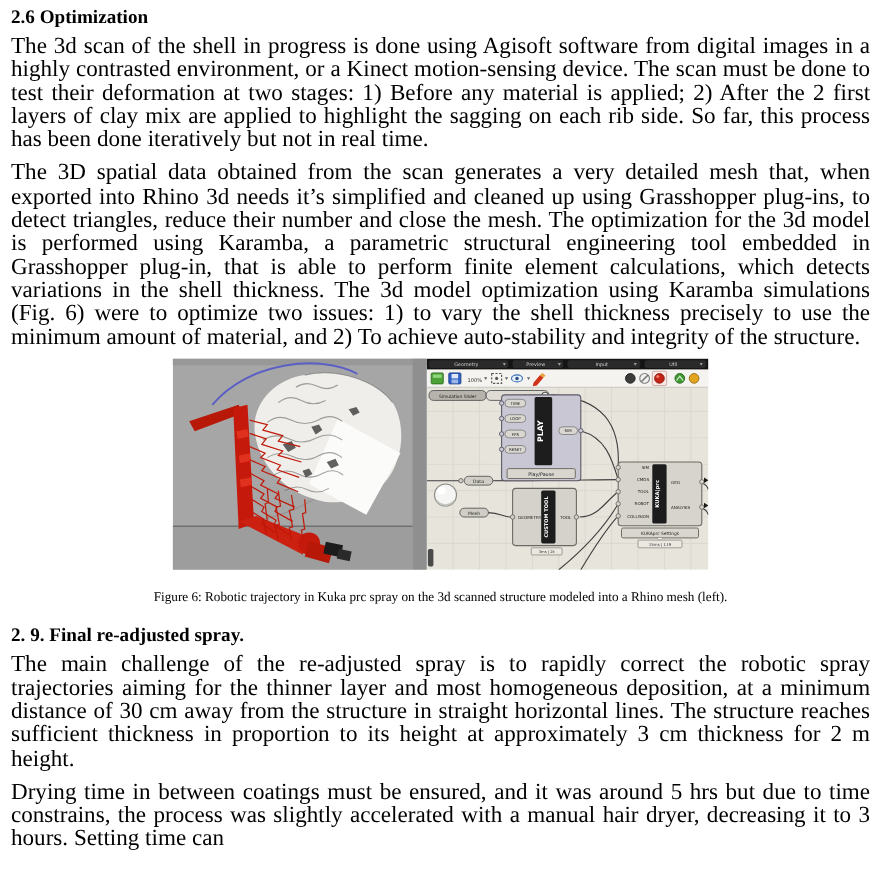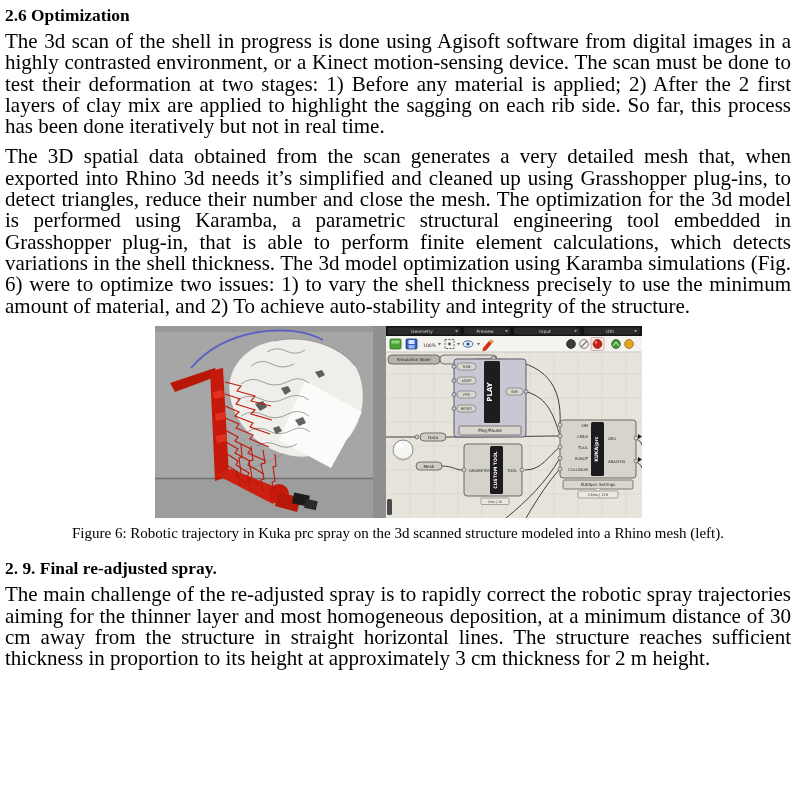--- a/index.html
+++ b/index.html
@@ -1,24 +1,24 @@
 <!DOCTYPE html>
 <html><head>
 <meta charset="utf-8">
 <style>
   html,body{margin:0;padding:0;background:#ffffff;}
   body{width:800px;height:800px;overflow:hidden;font-family:"Liberation Serif",serif;color:#000;}
-  .doc{padding:4px 9px 0 5px;}
+  .doc{padding:4px 9px 0 10px;}
   .doc p{font-size:21px;line-height:21.3px;text-align:justify;margin:0 0 9px 0;}
   .doc h3{font-size:17.4px;line-height:22px;font-weight:bold;margin:0 0 5px 0;}
   .h2-gap{margin-top:13px !important;}
   .h3-gap{margin-top:24px !important;}
   .figure-wrap{width:487px;margin:6px auto 0 auto;display:flex;}
   .figure-wrap svg{display:block;}
-  .caption{margin-top:5px;text-align:center;font-size:15px;line-height:21.5px;}
+  .caption{margin-top:14px;text-align:center;font-size:12px;line-height:21.5px;}
   .cap-line{white-space:nowrap;}
   svg text{font-family:"DejaVu Sans",sans-serif;}
 </style>
 </head>
 <body>
 
 <div class="doc">
   <h3>2.6 Optimization</h3>
   <p>The 3d scan of the shell in progress is done using Agisoft software from digital images in a highly contrasted environment, or a Kinect motion-sensing device. The scan must be done to test their deformation at two stages: 1) Before any material is applied; 2) After the 2 first layers of clay mix are applied to highlight the sagging on each rib side. So far, this process has been done iteratively but not in real time.</p>
   <p>The 3D spatial data obtained from the scan generates a very detailed mesh that, when exported into Rhino 3d needs it’s simplified and cleaned up using Grasshopper plug-ins, to detect triangles, reduce their number and close the mesh. The optimization for the 3d model is performed using Karamba, a parametric structural engineering tool embedded in Grasshopper plug-in, that is able to perform finite element calculations, which detects variations in the shell thickness. The 3d model optimization using Karamba simulations (Fig. 6) were to optimize two issues: 1) to vary the shell thickness precisely to use the minimum amount of material, and 2) To achieve auto-stability and integrity of the structure.</p>
@@ -266,13 +266,14 @@
     </svg>
   </div>
 
   <div class="caption">
     <div class="cap-line">Figure 6: Robotic trajectory in Kuka prc spray on the 3d scanned structure modeled into a Rhino mesh (left).</div>
   </div>
 
   <h3 class="h2-gap">2. 9. Final re-adjusted spray.</h3>
   <p>The main challenge of the re-adjusted spray is to rapidly correct the robotic spray trajectories aiming for the thinner layer and most homogeneous deposition, at a minimum distance of 30 cm away from the structure in straight horizontal lines. The structure reaches sufficient thickness in proportion to its height at approximately 3 cm thickness for 2 m height.</p>
 
+  <p>Drying time in between coatings must be ensured, and it was around 5 hrs but due to time constrains, the process was slightly accelerated with a manual hair dryer, decreasing it to 3 hours. Setting time can</p>
 </div>
 
 </body></html>

